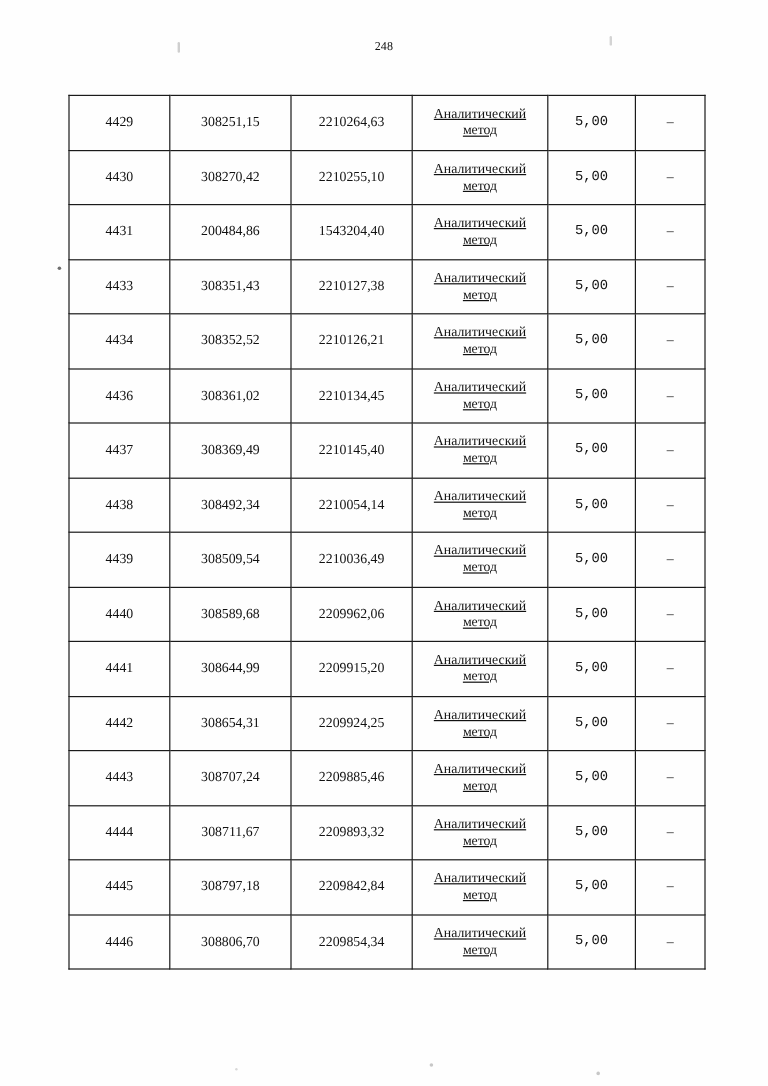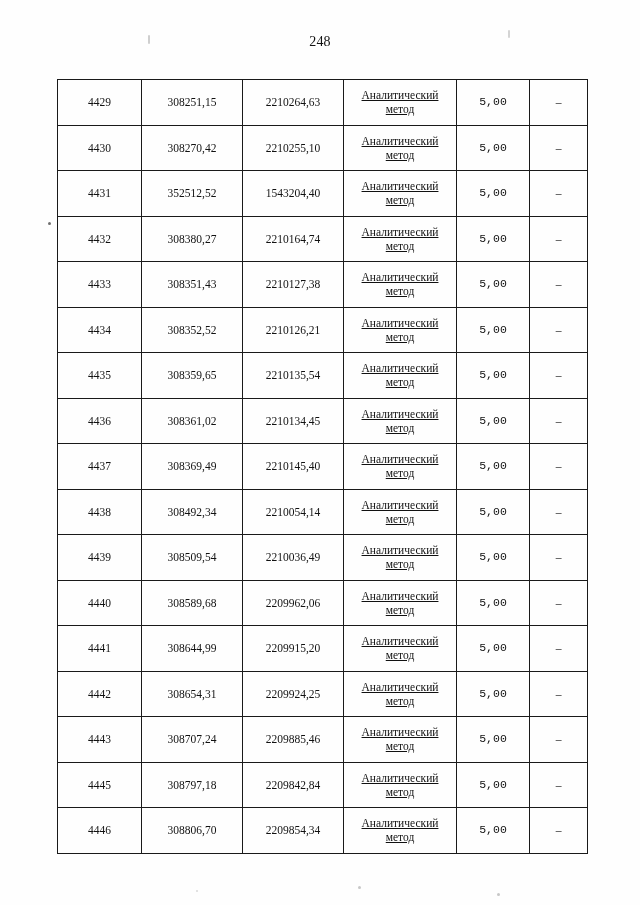--- a/index.html
+++ b/index.html
@@ -22,21 +22,21 @@
     width: 640px;
     height: 905px;
     background: #fefefe;
   }
   .page-number {
     position: absolute;
     top: 34px;
     left: 0;
     width: 640px;
     text-align: center;
-    font-size: 14px;
+    font-size: 10px;
     letter-spacing: 0.2px;
   }
   
   .speck {
     position: absolute;
     background: #b9b9b9;
     border-radius: 50%;
   }
   .s1 { left: 148px; top: 35px;  width: 2px; height: 9px; border-radius: 1px; background:#cfcfcf;}
   .s2 { left: 508px; top: 30px;  width: 2px; height: 8px; border-radius: 1px; background:#d4d4d4;}
@@ -114,30 +114,22 @@
       <tr>
         <td class="num">4430</td>
         <td class="coord">308270,42</td>
         <td class="coord">2210255,10</td>
         <td class="method">Аналитический метод</td>
         <td class="prec">5,00</td>
         <td class="dash">–</td>
       </tr>
       <tr>
         <td class="num">4431</td>
-        <td class="coord">352512,52</td>
+        <td class="coord">200484,86</td>
         <td class="coord">1543204,40</td>
-        <td class="method">Аналитический метод</td>
-        <td class="prec">5,00</td>
-        <td class="dash">–</td>
-      </tr>
-      <tr>
-        <td class="num">4432</td>
-        <td class="coord">308380,27</td>
-        <td class="coord">2210164,74</td>
         <td class="method">Аналитический метод</td>
         <td class="prec">5,00</td>
         <td class="dash">–</td>
       </tr>
       <tr>
         <td class="num">4433</td>
         <td class="coord">308351,43</td>
         <td class="coord">2210127,38</td>
         <td class="method">Аналитический метод</td>
         <td class="prec">5,00</td>
@@ -145,28 +137,20 @@
       </tr>
       <tr>
         <td class="num">4434</td>
         <td class="coord">308352,52</td>
         <td class="coord">2210126,21</td>
         <td class="method">Аналитический метод</td>
         <td class="prec">5,00</td>
         <td class="dash">–</td>
       </tr>
       <tr>
-        <td class="num">4435</td>
-        <td class="coord">308359,65</td>
-        <td class="coord">2210135,54</td>
-        <td class="method">Аналитический метод</td>
-        <td class="prec">5,00</td>
-        <td class="dash">–</td>
-      </tr>
-      <tr>
         <td class="num">4436</td>
         <td class="coord">308361,02</td>
         <td class="coord">2210134,45</td>
         <td class="method">Аналитический метод</td>
         <td class="prec">5,00</td>
         <td class="dash">–</td>
       </tr>
       <tr>
         <td class="num">4437</td>
         <td class="coord">308369,49</td>
@@ -217,20 +201,28 @@
       </tr>
       <tr>
         <td class="num">4443</td>
         <td class="coord">308707,24</td>
         <td class="coord">2209885,46</td>
         <td class="method">Аналитический метод</td>
         <td class="prec">5,00</td>
         <td class="dash">–</td>
       </tr>
       <tr>
+        <td class="num">4444</td>
+        <td class="coord">308711,67</td>
+        <td class="coord">2209893,32</td>
+        <td class="method">Аналитический метод</td>
+        <td class="prec">5,00</td>
+        <td class="dash">–</td>
+      </tr>
+      <tr>
         <td class="num">4445</td>
         <td class="coord">308797,18</td>
         <td class="coord">2209842,84</td>
         <td class="method">Аналитический метод</td>
         <td class="prec">5,00</td>
         <td class="dash">–</td>
       </tr>
       <tr>
         <td class="num">4446</td>
         <td class="coord">308806,70</td>

